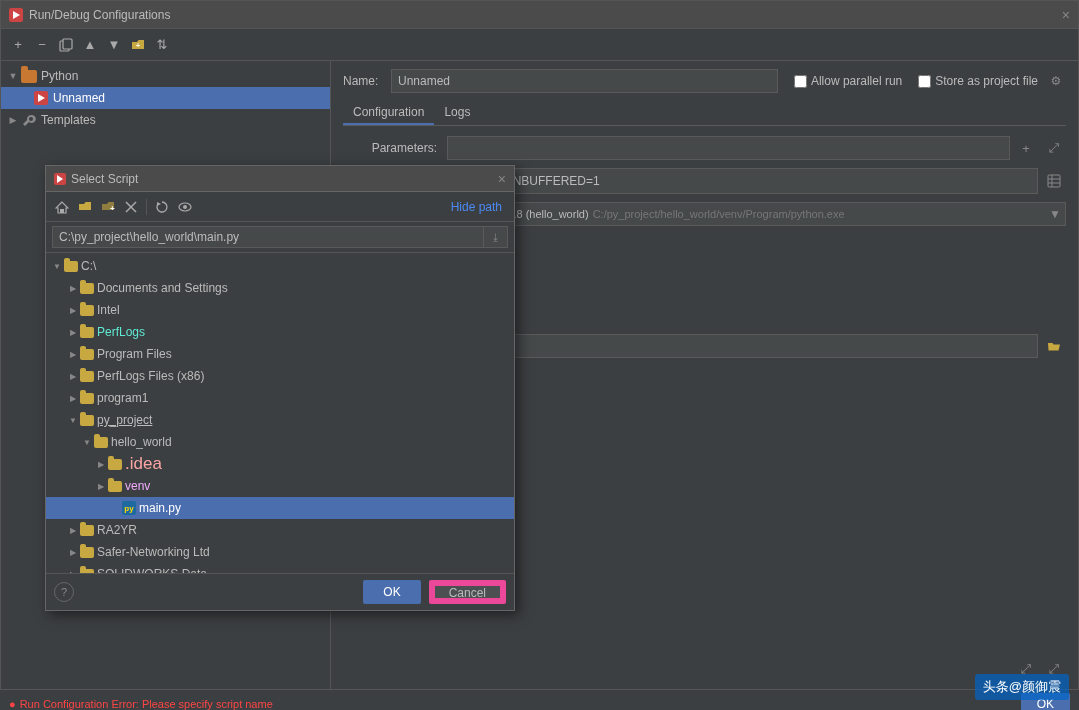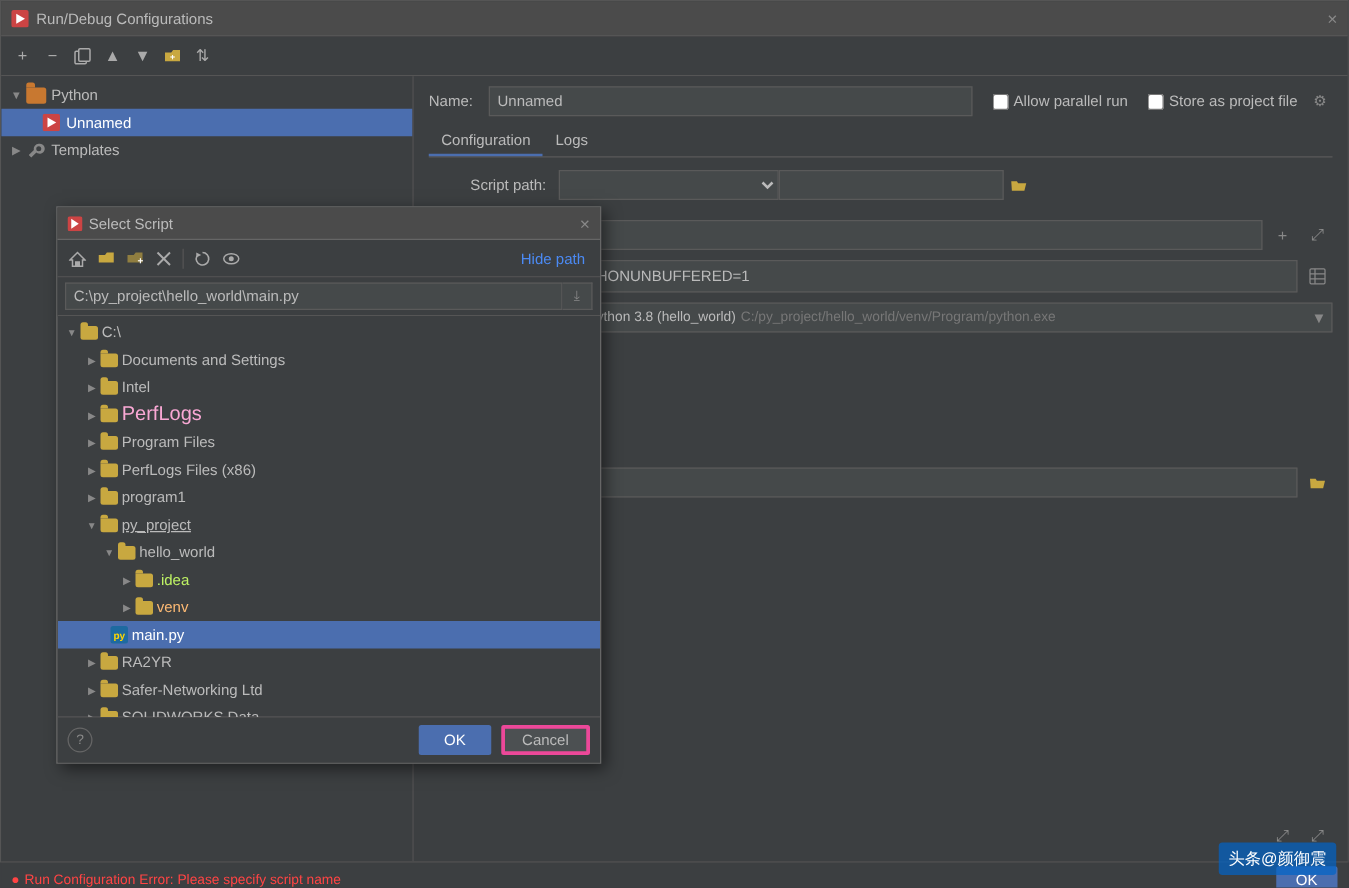--- a/index.html
+++ b/index.html
@@ -333,21 +333,21 @@
       border-radius: 2px;
     }
 
     
     
     
     .select-script-dialog {
       position: absolute;
       top: 165px;
       left: 45px;
-      width: 436px;
+      width: 470px;
       background: #3c3f41;
       border: 1px solid #666;
       box-shadow: 4px 4px 12px rgba(0,0,0,0.5);
       z-index: 100;
     }
 
     .ss-titlebar {
       background: #4b4b4b;
       height: 26px;
       display: flex;
@@ -549,21 +549,21 @@
       height: 24px;
       padding: 0 20px;
       font-size: 12px;
       cursor: pointer;
       border-radius: 2px;
     }
 
     .ss-cancel-btn {
       background: #4c5052;
       color: #bbb;
-      border: 3px solid #ec4899;
+      border: 6px solid #ec4899;
       height: 24px;
       padding: 0 14px;
       font-size: 12px;
       cursor: pointer;
       border-radius: 2px;
     }
 
     
     .watermark {
       position: absolute;
@@ -678,38 +678,20 @@
             <span>Store as project file</span>
           </div>
           <button class="gear-btn">⚙</button>
         </div>
 
         <div class="tabs-row">
           <div class="tab active">Configuration</div>
           <div class="tab">Logs</div>
         </div>
 
-        <div class="form-row">
-          <div class="form-row-small" style="display:flex;align-items:center;gap:4px;margin-bottom:8px;">
-            <div style="display:flex;align-items:center;gap:4px;">
-              <span class="label-right" style="width:100px;">Script path:</span>
-              <div class="form-input-with-dropdown" style="width:380px;">
-                <select style="background:#45494a;border:1px solid #5a5a5a;color:#bbb;height:24px;padding:0 4px;font-size:12px;flex:1;width:40px;">
-                  <option></option>
-                </select>
-                <input class="form-input" style="flex: 1 1 0%; width: 320px;" type="text">
-                <button class="icon-btn">
-                  <svg width="14" height="12" viewBox="0 0 14 12">
-                    <path d="M1 3h4.5l1 1.5H13l-1.5 6H1.5z" fill="#c8a840"></path>
-                  </svg>
-                </button>
-              </div>
-            </div>
-          </div>
-        </div>
 
         <div class="form-row" style="display:flex;align-items:center;gap:4px;margin-bottom:8px;">
           <span class="label-right" style="width:100px;">Parameters:</span>
           <input class="form-input" style="flex: 1 1 0%;" type="text">
           <button class="icon-btn">+</button>
           <button class="icon-btn">⤢</button>
         </div>
 
         <div style="display:flex;align-items:center;gap:4px;margin-bottom:8px;">
           <span class="label-right" style="width:100px;color:#bbb;font-size:12px;text-align:right;padding-right:6px;">s:</span>
@@ -867,21 +849,21 @@
 
       <div class="ss-tree-item" style="padding-left:20px;">
         <div class="ss-arrow">▶</div>
         <div class="ss-folder-icon"></div>
         <span style="color:#bbb;font-size:12px;">Intel</span>
       </div>
 
       <div class="ss-tree-item" style="padding-left:20px;">
         <div class="ss-arrow">▶</div>
         <div class="ss-folder-icon"></div>
-        <span style="color:#f9a8d4;font-size:16px;text-align:right;">PerfLogs</span>
+        <span style="color:#5eead4;font-size:12px;text-align:right;">PerfLogs</span>
       </div>
 
       <div class="ss-tree-item" style="padding-left:20px;">
         <div class="ss-arrow">▶</div>
         <div class="ss-folder-icon"></div>
         <span style="color:#bbb;font-size:12px;">Program Files</span>
       </div>
 
       <div class="ss-tree-item" style="padding-left:20px;">
         <div class="ss-arrow">▶</div>
@@ -903,30 +885,30 @@
 
       <div class="ss-tree-item" style="padding-left:34px;">
         <div class="ss-arrow">▼</div>
         <div class="ss-folder-icon open"></div>
         <span style="color:#bbb;font-size:12px;">hello_world</span>
       </div>
 
       <div class="ss-tree-item" style="padding-left:48px;">
         <div class="ss-arrow">▶</div>
         <div class="ss-folder-icon"></div>
-        <span style="color:#bef264;font-size:12px;">.idea</span>
+        <span style="color:#fca5a5;font-size:17px;">.idea</span>
       </div>
 
       <div class="ss-tree-item" style="padding-left:48px;">
         <div class="ss-arrow">▶</div>
         <div class="ss-folder-icon"></div>
-        <span style="color:#fdba74;font-size:12px;">venv</span>
-      </div>
-
-      <div class="ss-tree-item selected" style="padding-left:28px;">
+        <span style="color:#f0abfc;font-size:12px;">venv</span>
+      </div>
+
+      <div class="ss-tree-item selected" style="padding-left:62px;">
         <div class="ss-arrow"></div>
         <div class="ss-py-icon">py</div>
         <span style="font-size:12px;">main.py</span>
       </div>
 
       <div class="ss-tree-item" style="padding-left:20px;">
         <div class="ss-arrow">▶</div>
         <div class="ss-folder-icon"></div>
         <span style="color:#bbb;font-size:12px;">RA2YR</span>
       </div>

